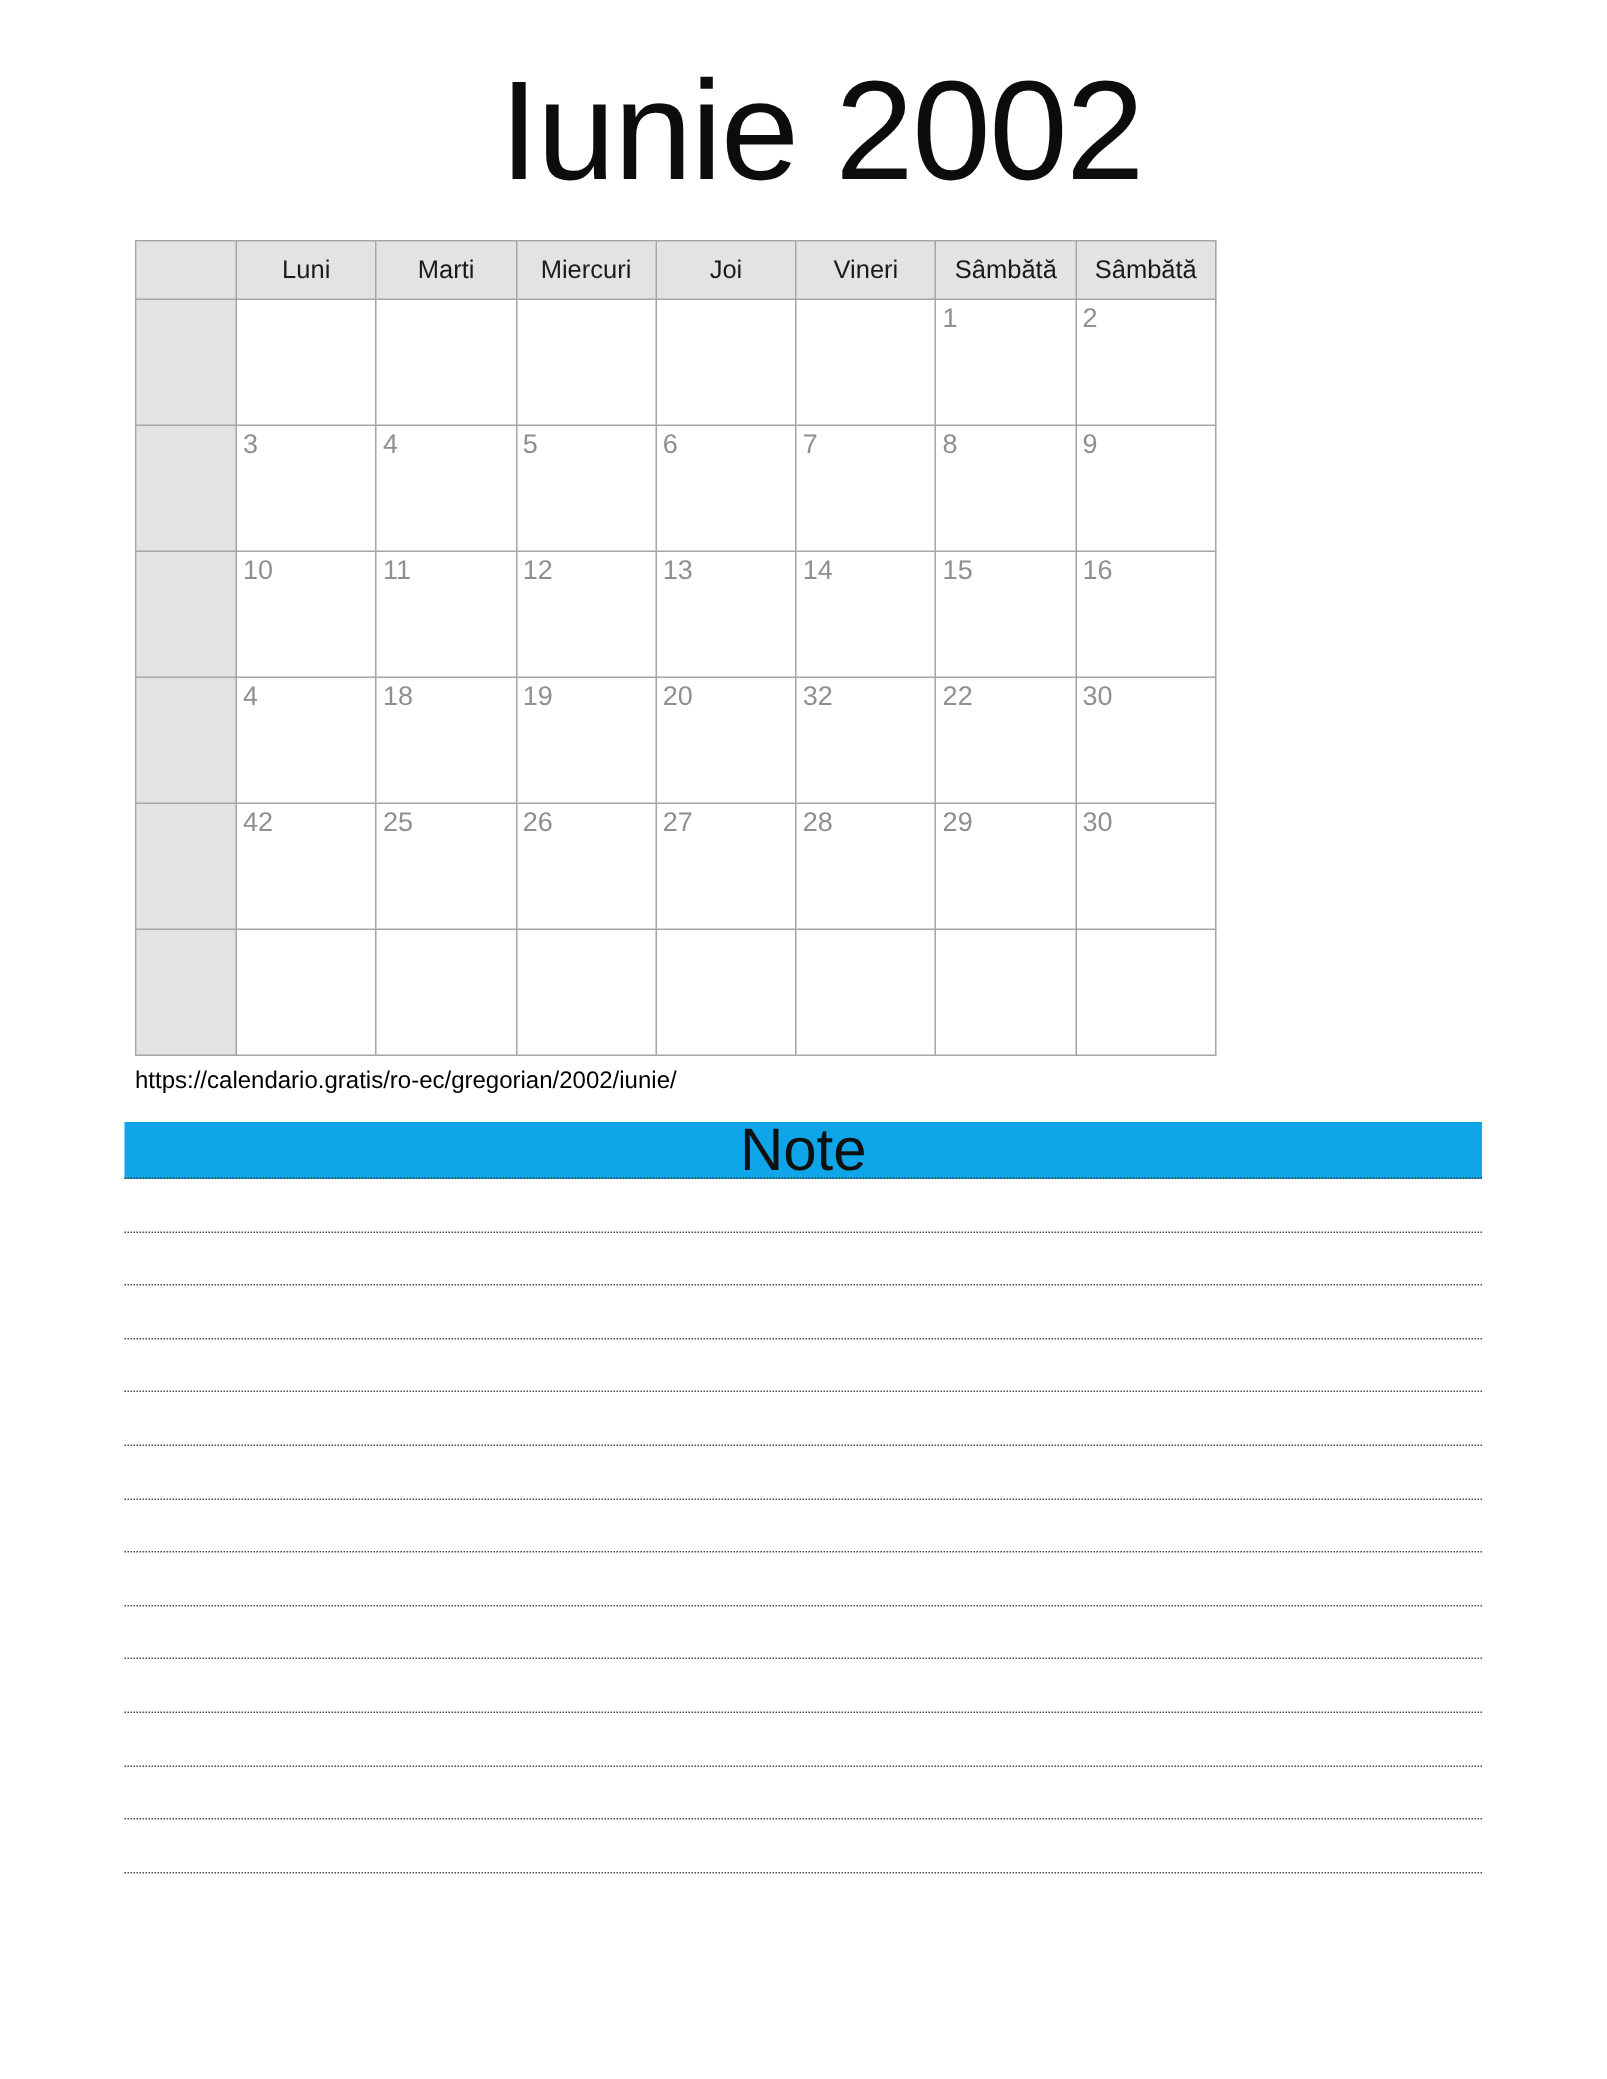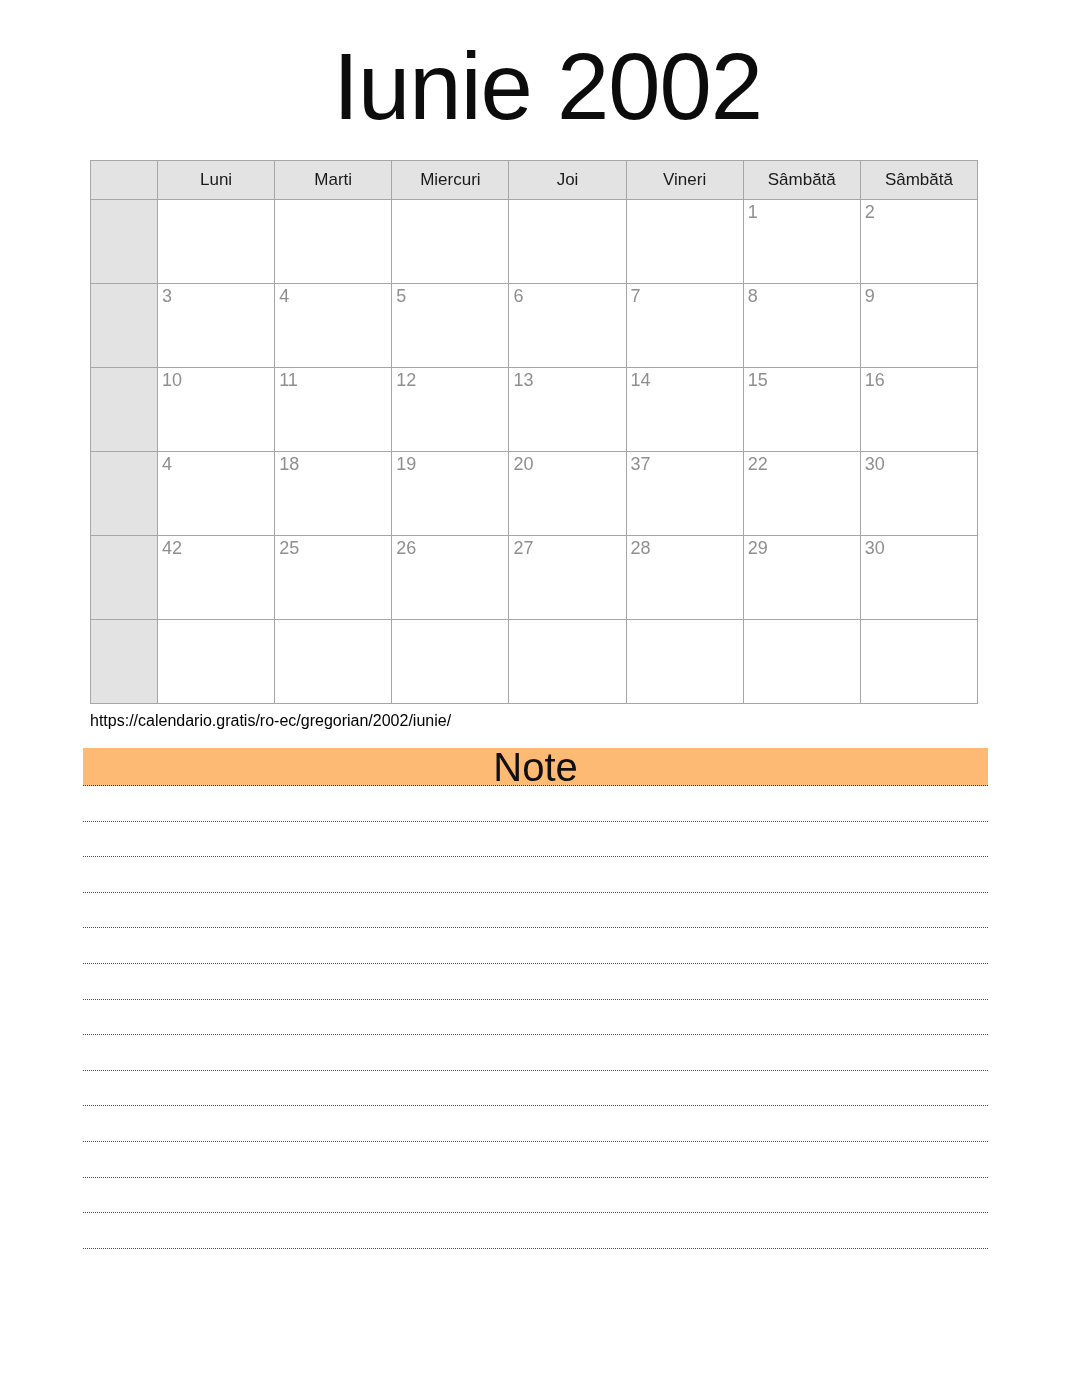--- a/index.html
+++ b/index.html
@@ -19,21 +19,21 @@
     text-align: center;
     font-size: 94px;
     font-weight: 400;
     line-height: 1.08;
     color: #0c0c0c;
     letter-spacing: -1px;
   }
   table.calendar {
     position: absolute;
     top: 160px; left: 90px;
-    width: 888px;
+    width: 721px;
     border-collapse: collapse;
     table-layout: fixed;
   }
   table.calendar th, table.calendar td {
     border: 1px solid #a6a6a6;
   }
   table.calendar thead th {
     height: 39px;
     background: #e3e3e3;
     font-size: 17px;
@@ -61,21 +61,21 @@
     font-size: 16px;
     color: #000000;
   }
   .note-section {
     position: absolute;
     top: 748px; left: 83px;
     width: 905px;
   }
   .note-header {
     height: 38px;
-    background: #fdba74;
+    background: #0ea5e9;
     border-bottom: 1px dotted #3c3c3c;
     text-align: center;
     font-size: 40px;
     line-height: 38px;
     font-weight: 400;
     color: #101010;
   }
   .note-line {
     height: 35.6px;
     border-bottom: 1px dotted #4a4a4a;
@@ -139,21 +139,21 @@
       <td>14</td>
       <td>15</td>
       <td>16</td>
     </tr>
     <tr>
       <td class="weekcol"></td>
       <td>4</td>
       <td>18</td>
       <td>19</td>
       <td>20</td>
-      <td>37</td>
+      <td>32</td>
       <td>22</td>
       <td>30</td>
     </tr>
     <tr>
       <td class="weekcol"></td>
       <td>42</td>
       <td>25</td>
       <td>26</td>
       <td>27</td>
       <td>28</td>

